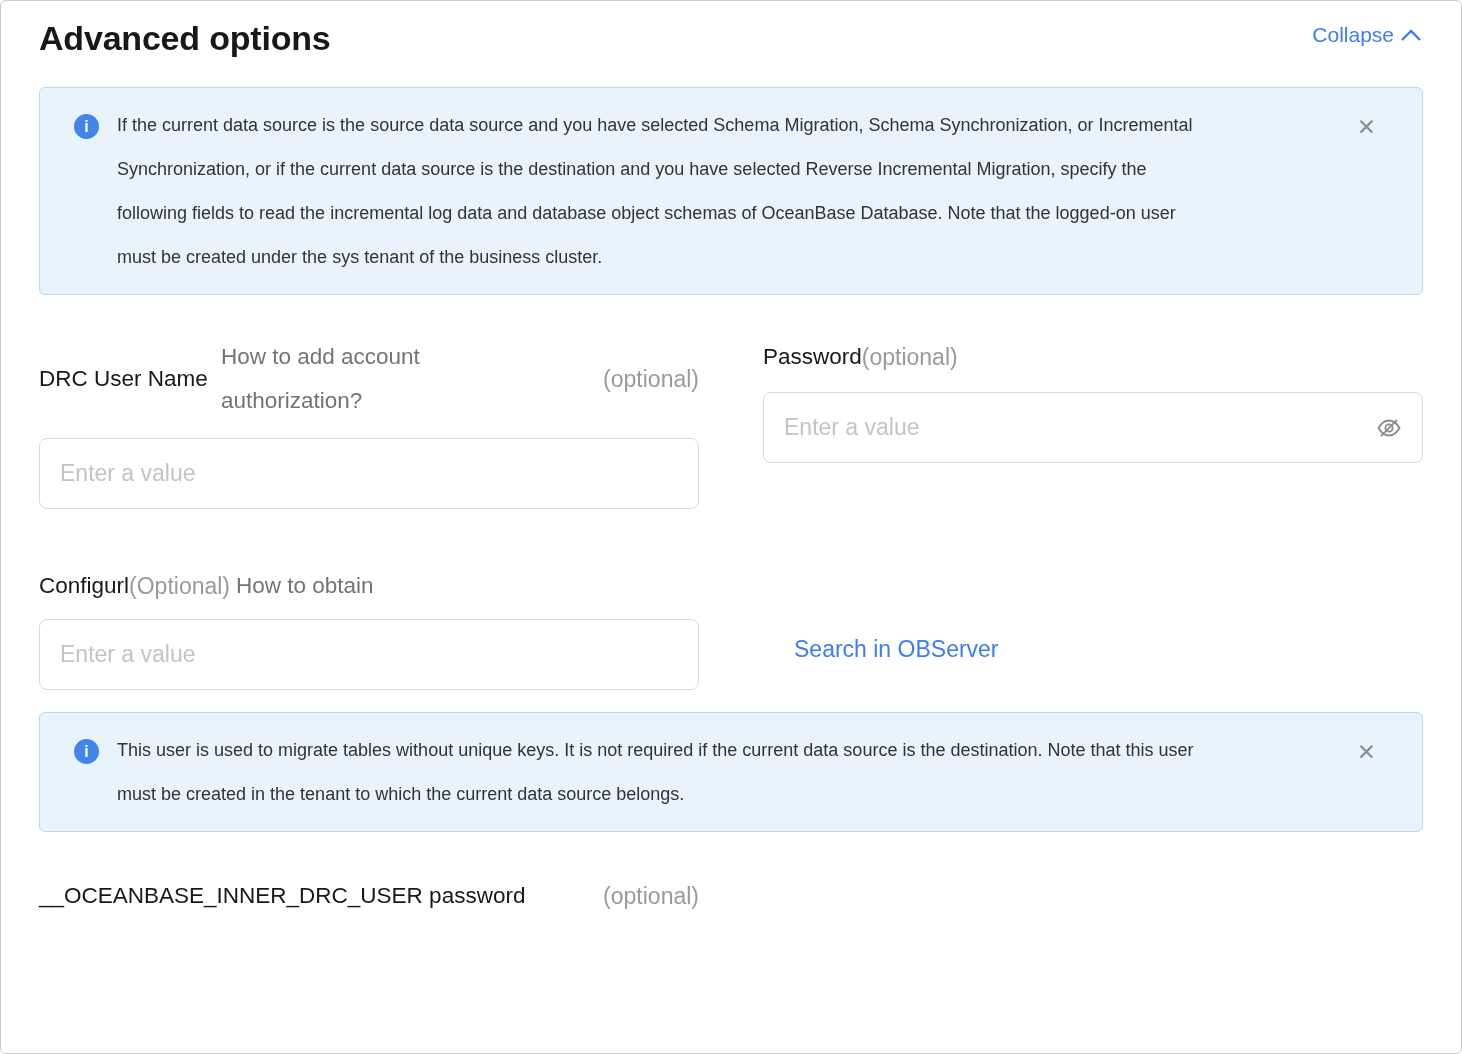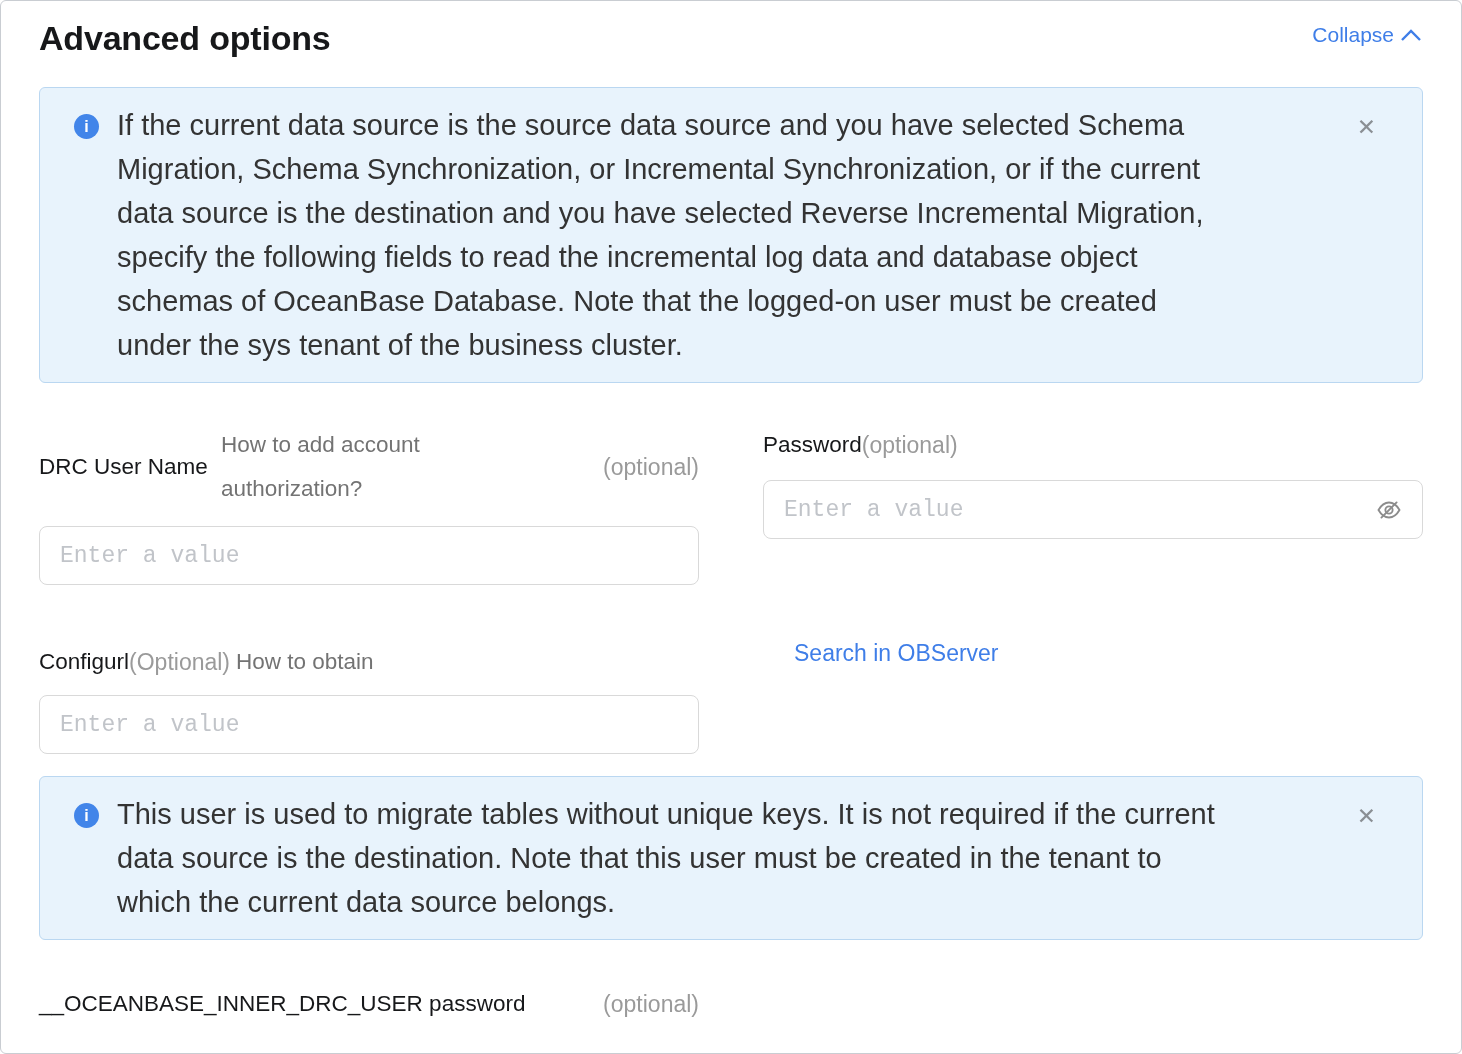--- a/index.html
+++ b/index.html
@@ -32,60 +32,60 @@
     padding: 15px 110px 15px 34px;
     margin-top: 22px;
   }
   .info-badge {
     width: 25px; height: 25px; border-radius: 50%;
     background: #4285e9; color: #fff;
     font-size: 16px; font-weight: 700; font-style: normal;
     display: flex; align-items: center; justify-content: center;
     flex: none; margin: 11px 18px 0 0;
   }
-  .alert-text { font-size: 29px; line-height: 44px; color: #333; max-width: 1100px; }
+  .alert-text { font-size: 18px; line-height: 44px; color: #333; max-width: 1100px; }
   .close-x {
     position: absolute; top: 28px; right: 46px;
     font-size: 23px; color: #8a8f94; line-height: 1; cursor: pointer;
     font-weight: 400;
   }
 
   
   .form-row { display: flex; justify-content: space-between; margin-top: 40px; }
   .form-row.row2 { margin-top: 55px; }
   .col { width: 660px; display: flex; flex-direction: column; }
   .label-row { display: flex; align-items: center; }
   .lbl { font-size: 22.5px; line-height: 44px; color: #17181a; }
   .drc-label { width: 176px; flex: none; }
   .help-link { color: #737373; font-size: 22.5px; line-height: 44px; max-width: 285px; text-decoration: none; cursor: pointer; margin-left: 6px; }
   .opt { color: #9a9a9a; font-size: 23px; line-height: 44px; }
   .opt-right { margin-left: auto; }
 
   .text-input {
-    height: 59px; width: 100%;
+    height: 71px; width: 100%;
     border: 1px solid #d9d9d9; border-radius: 8px;
     font-size: 23px; padding: 16px 20px; color: #333;
     outline: none; background: #fff;
-    font-family: Liberation Mono, monospace;
+    font-family: Liberation Sans, sans-serif;
   }
   .text-input::placeholder { color: #c1c4c9; }
   .mt-left { margin-top: 15px; }
   .mt-right { margin-top: 13px; }
   .mt-cfg { margin-top: 11px; }
 
   .input-wrap { position: relative; width: 100%; }
   .input-wrap .text-input { padding-right: 62px; }
   .eye-btn {
     position: absolute; right: 20px; top: 50%; transform: translateY(-50%);
     width: 28px; height: 28px; display: flex; align-items: center; justify-content: center;
     cursor: pointer; background: none; border: none; padding: 0;
   }
 
   .search-col { padding-left: 31px; }
-  .search-link { display: inline-block; color: #3f7ee8; font-size: 23px; text-decoration: none; cursor: pointer; }
+  .search-link { display: inline-block; margin-top: 72px; color: #3f7ee8; font-size: 23px; text-decoration: none; cursor: pointer; }
 
   
   .bottom-row { display: flex; align-items: flex-start; width: 660px; margin-top: 42px; }
   .long-label { max-width: 505px; }
 </style>
 </head>
 <body>
 
 <div class="card">
 

